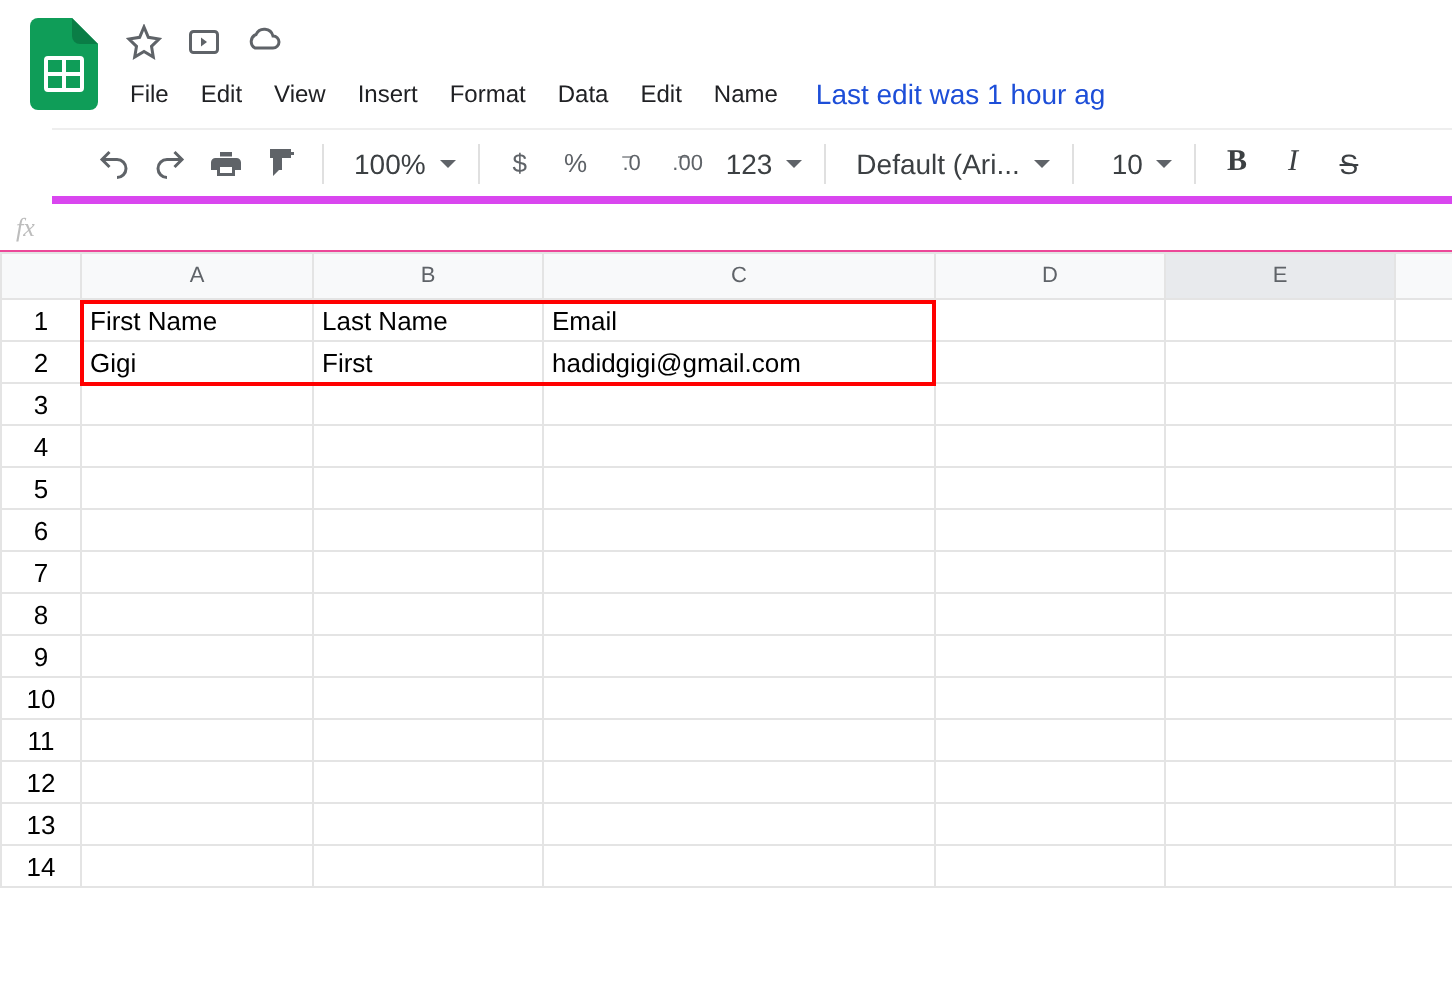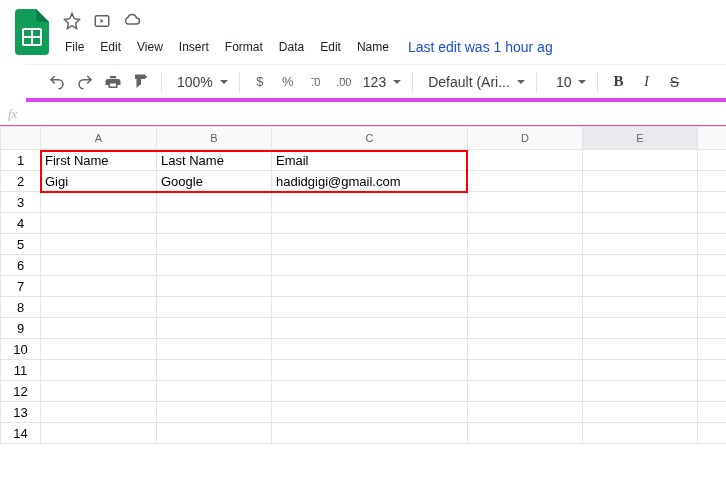--- a/index.html
+++ b/index.html
@@ -310,21 +310,21 @@
           <td>First Name</td>
           <td>Last Name</td>
           <td>Email</td>
           <td></td>
           <td></td>
           <td></td>
         </tr>
         <tr>
           <td class="rowhead">2</td>
           <td>Gigi</td>
-          <td>Google</td>
+          <td>First</td>
           <td>hadidgigi@gmail.com</td>
           <td></td>
           <td></td>
           <td></td>
         </tr>
         <tr>
           <td class="rowhead">3</td>
           <td></td>
           <td></td>
           <td></td>

